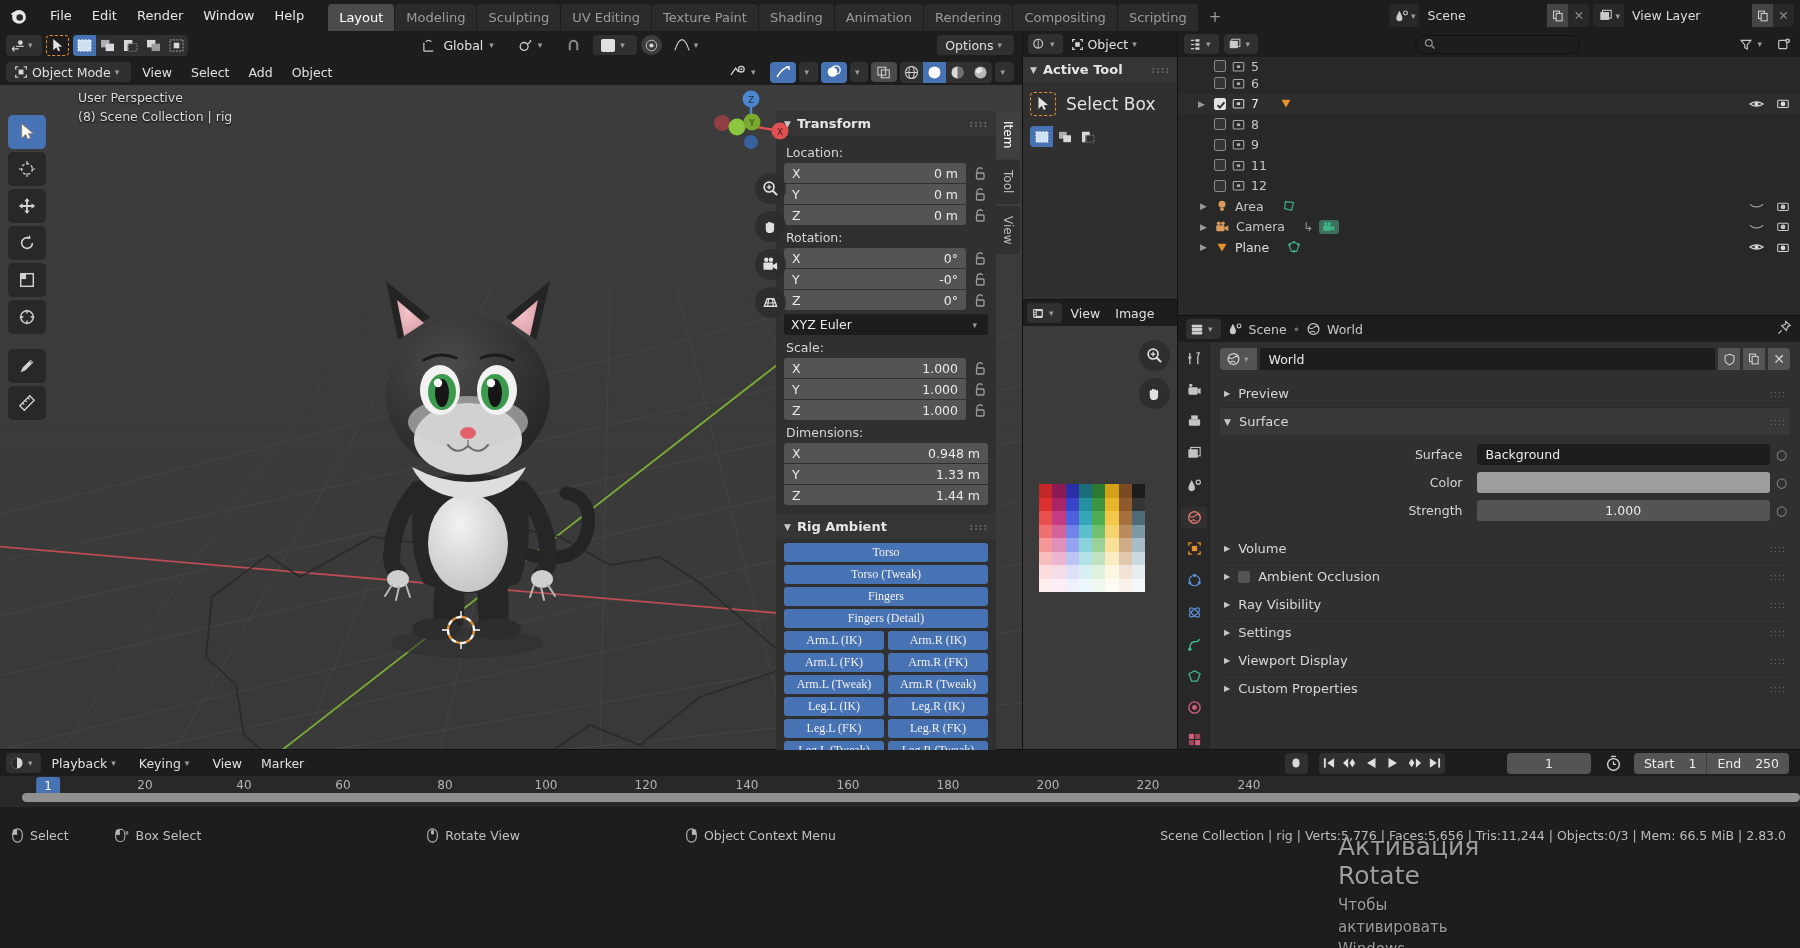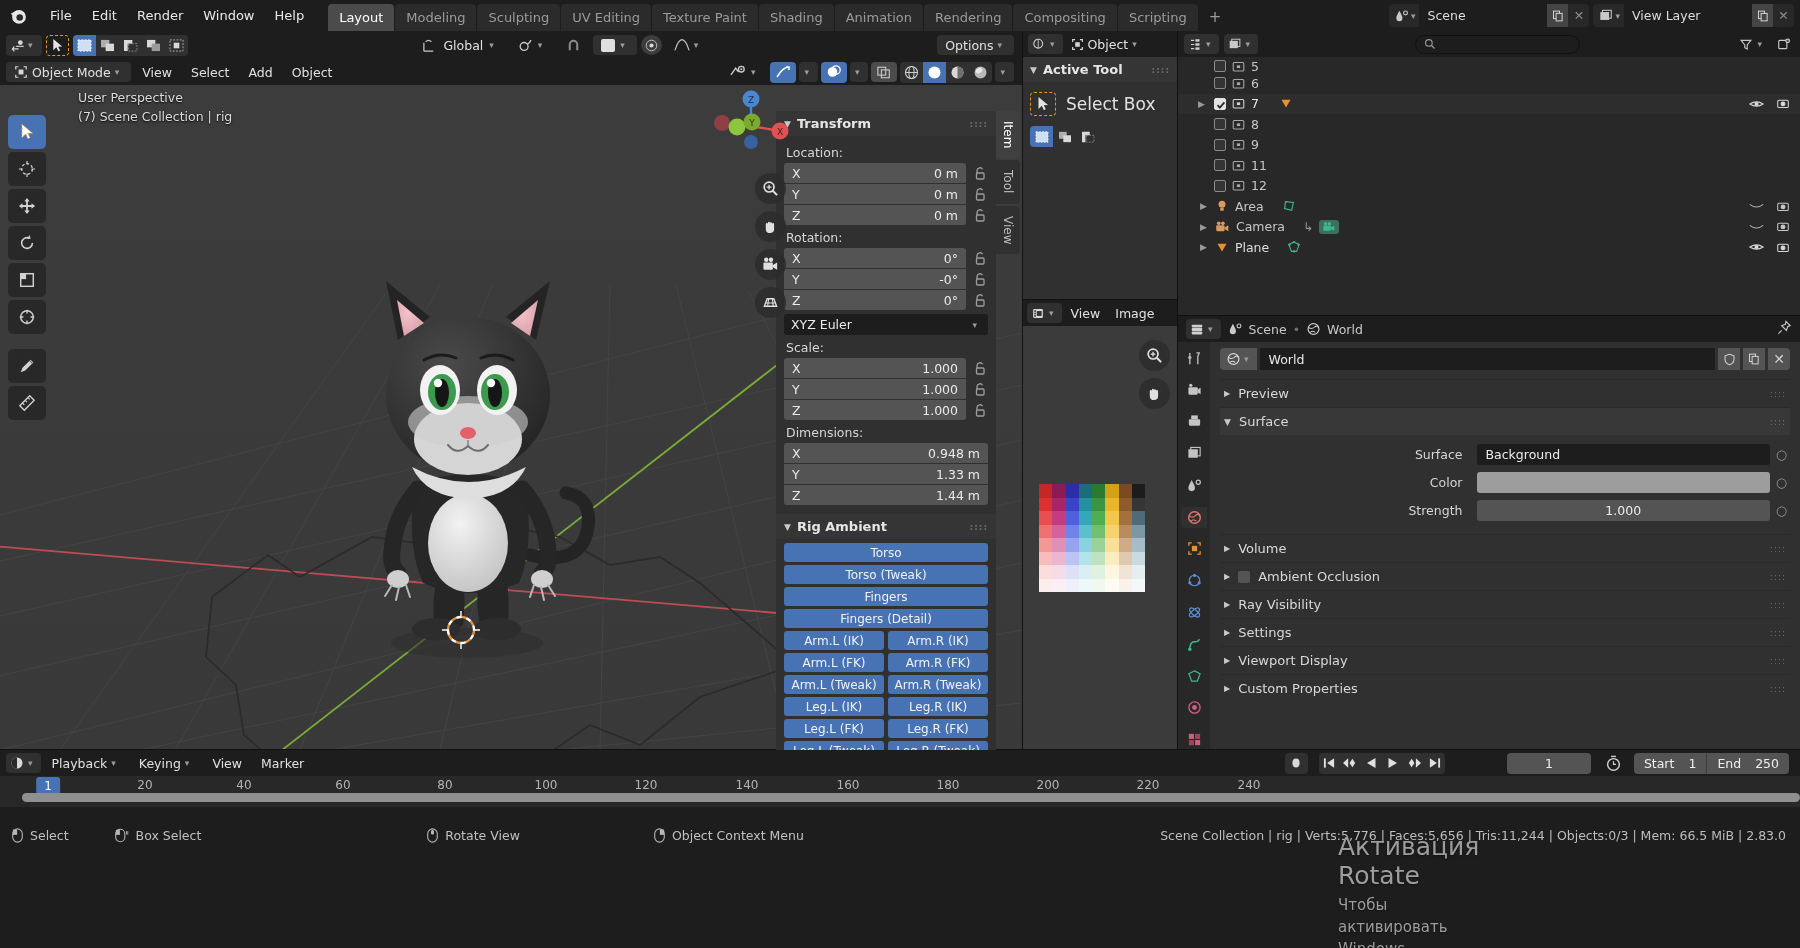--- a/index.html
+++ b/index.html
@@ -121,21 +121,21 @@
   }
   .field.grp-top { border-radius:3px 3px 0 0; }
   .field.grp-mid { border-radius:0; }
   .field.grp-bot { border-radius:0 0 3px 3px; }
   .lock { width:16px; flex:0 0 16px; opacity:.75; }
   .dropdown {
     background:#1d1d1d; border-radius:3px; height:21px; display:flex;
     align-items:center; justify-content:space-between; padding:0 7px;
     font-size:12.5px; color:#eaeaea; margin:4px 0 2px 0;
   }
-  .riglayers { padding:4px 8px 8px 8px; }
+  .riglayers { padding:4px 8px 8px 8px;font-family:Liberation Serif, serif; }
   .rl-btn {
     background:#4772b3; border-radius:3px; height:19px; display:flex;
     align-items:center; justify-content:center; font-size:12px;
     color:#f2f2f2; margin-bottom:3px;
   }
   .rl-pair { display:flex; gap:4px; margin-bottom:3px; }
   .rl-pair > .rl-btn { flex:1; margin-bottom:0; }
 
   
   .imgeditor {
@@ -659,21 +659,21 @@
       <div class="vp-tool">
         <svg width="18" height="18" viewBox="0 0 20 20">
             <path d="M2 13 L13 2 L18 7 L7 18 Z" fill="none" stroke="#d2d2d2" stroke-width="1.5"></path>
             <path d="M5 10 l2 2 M8 7 l2 2 M11 4 l2 2" stroke="#d2d2d2" stroke-width="1.2"></path>
           </svg>
       </div>
     </div>
 
     <div class="vp-info">
       <div>User Perspective</div>
-      <div>(7) Scene Collection | rig</div>
+      <div>(8) Scene Collection | rig</div>
     </div>
 
     <div class="gizmo">
       <svg width="86" height="86" viewBox="0 0 86 86">
         <line x1="43" y1="43" x2="43" y2="16" stroke="#4b87d1" stroke-width="2.4"></line>
         <line x1="43" y1="43" x2="72" y2="48" stroke="#e05252" stroke-width="2.4"></line>
         <line x1="43" y1="43" x2="33" y2="39" stroke="#8cc63e" stroke-width="2.4"></line>
         <circle cx="14" cy="40" r="8" fill="#8e3f44"></circle>
         <circle cx="43" cy="59" r="7" fill="#37629e"></circle>
         <circle cx="29" cy="44" r="8.5" fill="#8cc63e"></circle>
@@ -1570,21 +1570,21 @@
           </svg>
         <span>Box Select</span>
       </span>
       <span class="sb-hint" style="margin-left:180px">
         <svg width="11" height="15" viewBox="0 0 12 16">
             <rect x="0.8" y="0.8" width="10.4" height="14.4" rx="5.2" fill="none" stroke="#b6b6b6" stroke-width="1.2"></rect>
             <rect x="4.4" y="2" width="3.2" height="5" rx="1.4" fill="#b6b6b6"></rect>
           </svg>
         <span>Rotate View</span>
       </span>
-      <span class="sb-hint" style="margin-left:88px">
+      <span class="sb-hint" style="margin-left:120px">
         <svg width="11" height="15" viewBox="0 0 12 16">
             <rect x="0.8" y="0.8" width="10.4" height="14.4" rx="5.2" fill="none" stroke="#b6b6b6" stroke-width="1.2"></rect>
             <path d="M6.4 1.5 h4.6 v5.8 H6.4 Z" fill="#b6b6b6"></path>
           </svg>
         <span>Object Context Menu</span>
       </span>
     </div>
     <div class="sb-stats">Scene Collection | rig | Verts:5,776 | Faces:5,656 | Tris:11,244 | Objects:0/3 | Mem: 66.5 MiB | 2.83.0</div>
   </div>
 

